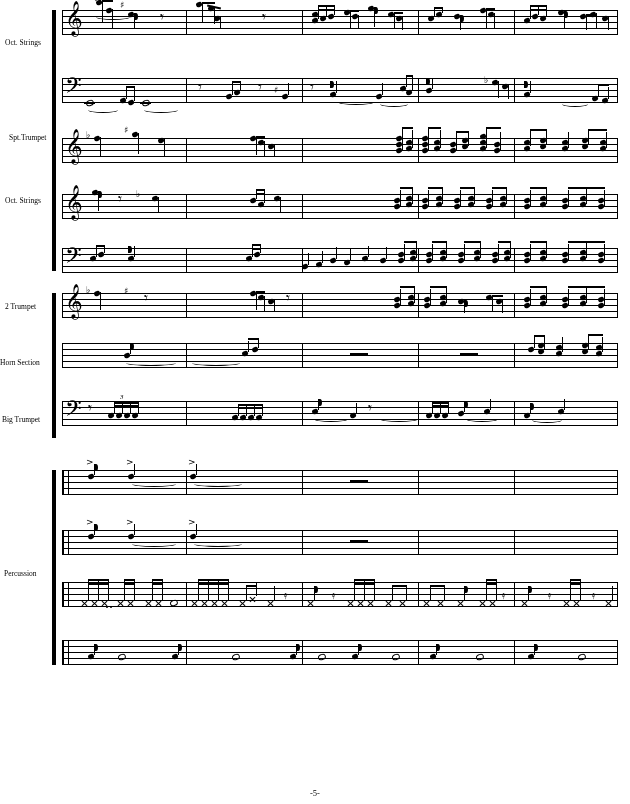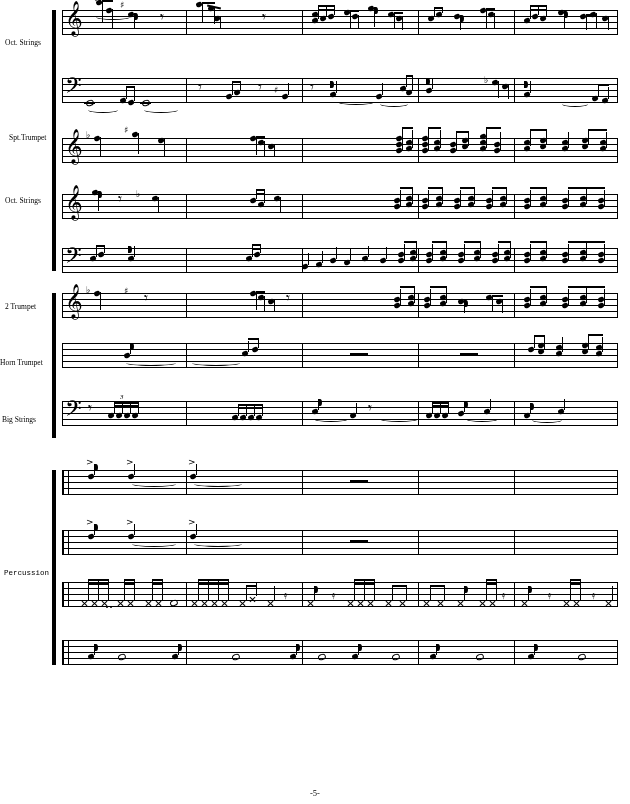--- a/index.html
+++ b/index.html
@@ -207,23 +207,23 @@
 </style>
 </head>
 <body>
 
 <div id="sheet">
 
   <div class="inst-label" style="left:5px; top:38px;">Oct. Strings</div>
   <div class="inst-label" style="left:9px; top:133px;">Spt.Trumpet</div>
   <div class="inst-label" style="left:5px; top:196px;">Oct. Strings</div>
   <div class="inst-label" style="left:5px; top:302px;">2 Trumpet</div>
-  <div class="inst-label" style="left:0px; top:358px;">Horn Trumpet</div>
-  <div class="inst-label" style="left:2px; top:415px;">Big Strings</div>
-  <div class="inst-label" style="left:4px; top:569px;font-family:Liberation Mono, monospace;">Percussion</div>
+  <div class="inst-label" style="left:0px; top:358px;">Horn Section</div>
+  <div class="inst-label" style="left:2px; top:415px;">Big Trumpet</div>
+  <div class="inst-label" style="left:4px; top:569px;">Percussion</div>
 
   <div class="system" id="system-1" style="top:10px; height:270px;">
 
     <div class="sysbrace" style="top:0px; height:261px;"></div>
 
     <div class="staff" style="top:0px;">
       <div class="line"></div>
         <div class="line"></div>
         <div class="line"></div>
         <div class="line"></div>

